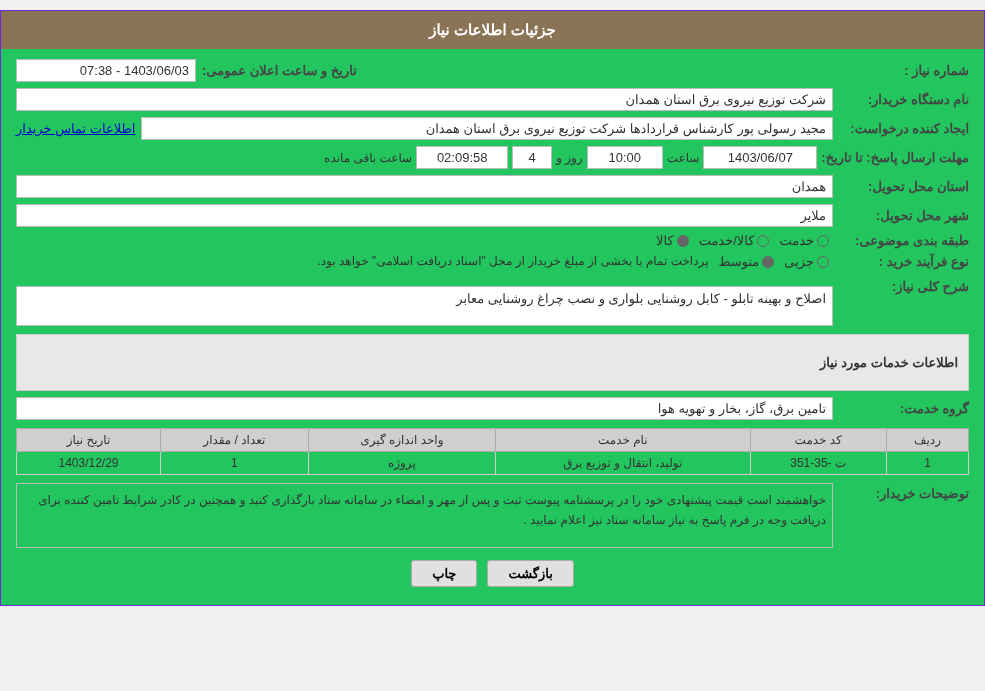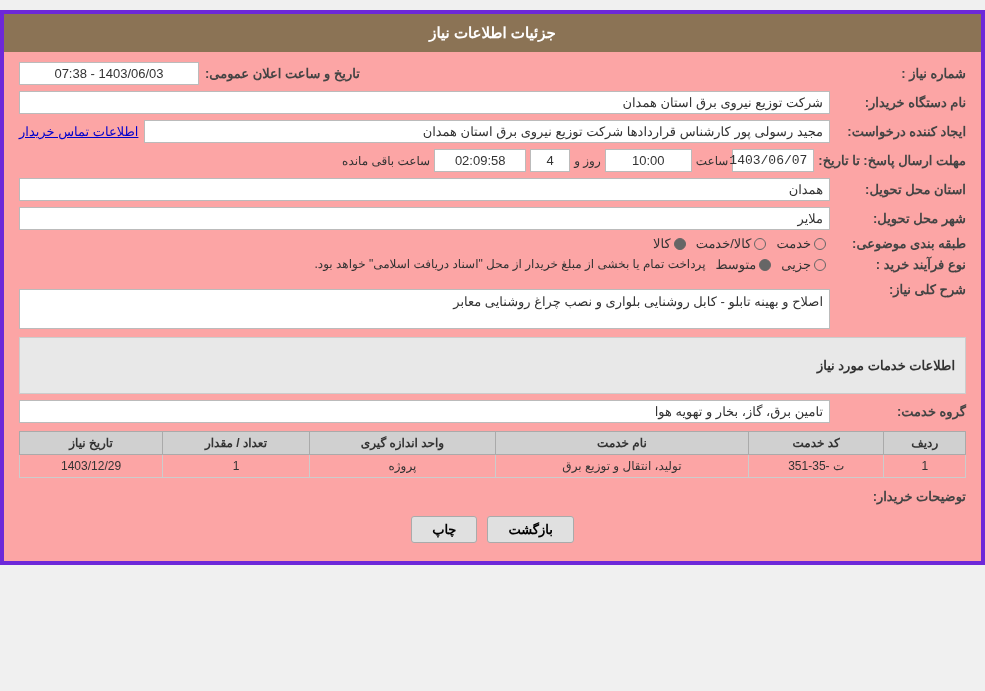--- a/index.html
+++ b/index.html
@@ -6,22 +6,22 @@
     body {
       font-family: Tahoma, Arial, sans-serif;
       font-size: 13px;
       background: #f0f0f0;
       direction: rtl;
       color: #333;
     }
     .page-wrapper {
       max-width: 985px;
       margin: 10px auto;
-      background: #fca5a5;
-      border: 4px solid #6d28d9;
+      background: #22c55e;
+      border: 1px solid #6d28d9;
     }
     .header-bar {
       background: #8B7355;
       color: #fff;
       text-align: center;
       padding: 10px;
       font-size: 15px;
       font-weight: bold;
     }
     .content {
@@ -111,21 +111,21 @@
     table.data-table {
       width: 100%;
       border-collapse: collapse;
       font-size: 12px;
     }
     table.data-table th {
       background: #d0d0d0;
       border: 1px solid #aaa;
       padding: 4px 8px;
       text-align: center;
-      font-weight: bold;
+      font-weight: normal;
     }
     table.data-table td {
       border: 1px solid #ccc;
       padding: 4px 8px;
       text-align: center;
     }
     .buttons-row {
       display: flex;
       justify-content: center;
       gap: 10px;
@@ -175,39 +175,39 @@
   <div class="header-bar">
     <span>جزئیات اطلاعات نیاز</span>
   </div>
 
   <div class="content">
 
     <div class="info-row">
       <span class="label">شماره نیاز :</span>
       <span style="flex:1;"></span>
       <span class="label" style="min-width:auto;">تاریخ و ساعت اعلان عمومی:</span>
-      <div class="value-box" style="flex:0 0 180px; text-align:center;">1403/06/03 - 07:38</div>
+      <div class="value-box" style="flex:0 0 180px; text-align:right;">1403/06/03 - 07:38</div>
     </div>
 
     <div class="info-row">
       <span class="label">نام دستگاه خریدار:</span>
       <div class="value-box wide">شرکت توزیع نیروی برق استان همدان</div>
     </div>
 
     <div class="info-row">
       <span class="label">ایجاد کننده درخواست:</span>
       <div class="value-box wide">مجید رسولی پور کارشناس قراردادها شرکت توزیع نیروی برق استان همدان</div>
       <span class="link-text">اطلاعات تماس خریدار</span>
     </div>
 
     <div class="datetime-row">
       <span class="label">مهلت ارسال پاسخ: تا تاریخ:</span>
-      <div class="dt-box" style="width:82px;font-family:Liberation Mono, monospace;">1403/06/07</div>
+      <div class="dt-box" style="width:114px;">1403/06/07</div>
       <span class="small-label">ساعت</span>
-      <div class="dt-box" style="width:87px;">10:00</div>
+      <div class="dt-box" style="width:76px;">10:00</div>
       <span class="small-label">روز و</span>
       <div class="dt-box" style="width:40px;">4</div>
       <div class="dt-box" style="width:92px;">02:09:58</div>
       <span class="small-label">ساعت باقی مانده</span>
     </div>
 
     <div class="info-row">
       <span class="label">استان محل تحویل:</span>
       <div class="value-box wide">همدان</div>
     </div>
@@ -278,20 +278,21 @@
       <td>پروژه</td>
       <td>1</td>
       <td>1403/12/29</td>
     </tr>
           </tbody>
       </table>
     </div>
 
     <div class="flex-label-value">
       <span class="label">توضیحات خریدار:</span>
+      <div class="buyer-notes-box" style="flex:1;">خواهشمند است  قیمت پیشنهادی خود را در پرسشنامه پیوست ثبت و پس از مهر و امضاء در سامانه ستاد بارگذاری کنید  و  همچنین  در کادر شرایط تامین کننده برای دریافت وجه در فرم پاسخ به نیاز سامانه ستاد نیز اعلام نمایید .</div>
     </div>
 
     <div class="buttons-row">
       <button class="btn btn-back">بازگشت</button>
       <button class="btn btn-print">چاپ</button>
     </div>
 
   </div>
 </div>
 

